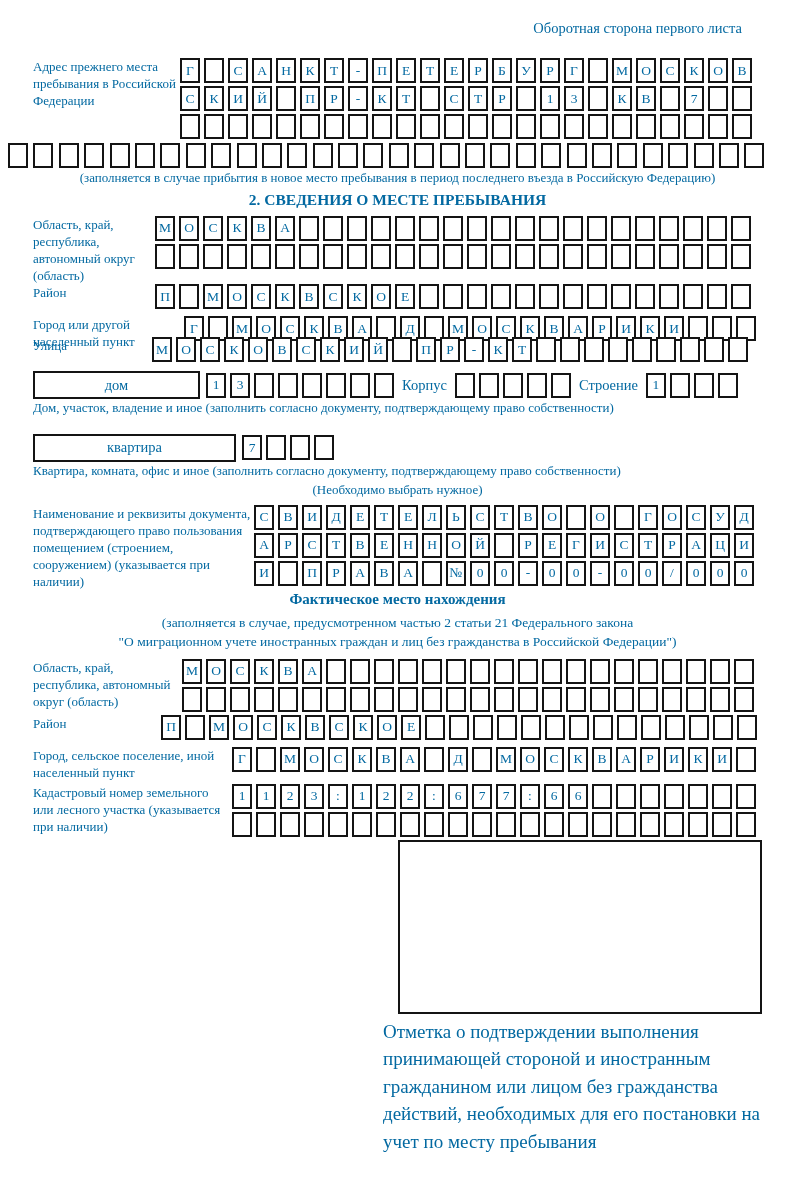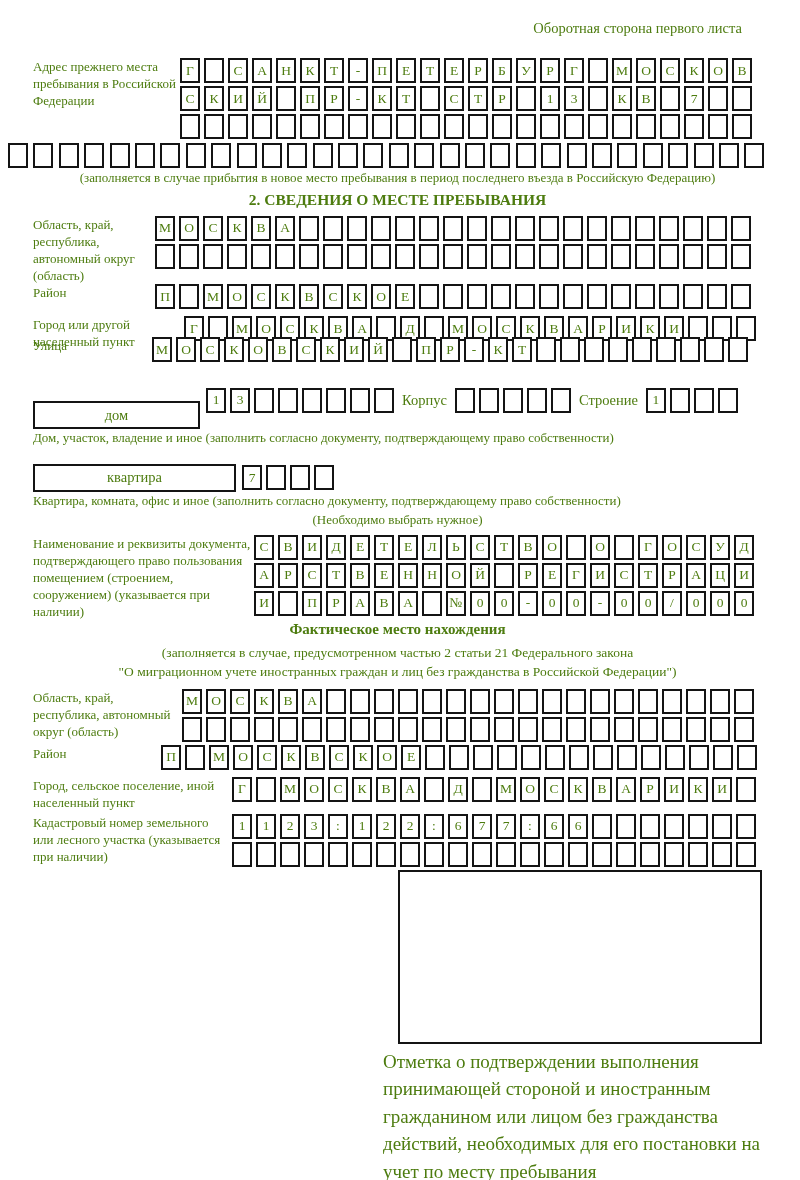--- a/index.html
+++ b/index.html
@@ -1,16 +1,16 @@
 <!DOCTYPE html>
 <html><head>
 <meta charset="utf-8">
 <style>
   html,body{margin:0;padding:0;background:#fff;}
-  .page{width:800px;height:1180px;background:#fff;color:#4d7c0f;
+  .page{width:800px;height:1180px;background:#fff;color:#0369a1;
         font-family:"Liberation Serif","DejaVu Serif",serif;position:relative;overflow:hidden;}
   .content{padding:0 38px 0 33px;}
   .corner{margin-top:20px;text-align:right;padding-right:58px;font-size:14.5px;}
   .frow{display:flex;align-items:flex-start;}
   .flabel{flex:none;font-size:13px;line-height:1.31;}
   .w-addr{width:147px;} .w-155{width:122px;} .w-city2{width:151px;} .w-street{width:119px;}
   .w-doc{width:221px;} .w-reg3{width:149px;} .w-dist3{width:128px;} .w-city3{width:199px;}
   .cellrows{display:flex;flex-direction:column;}
   .cells{display:flex;flex-wrap:nowrap;margin-bottom:3px;}
   .cell{flex:none;box-sizing:border-box;width:20px;height:25px;border:2px solid #141414;
@@ -20,21 +20,21 @@
   .row-full .cell{margin-right:5.4px;}
   .caption{font-size:13px;line-height:1.15;}
   .center{text-align:center;}
   .h-bold{font-weight:bold;text-align:center;}
   .s2title{font-size:15.5px;margin-top:5px;margin-bottom:7px;}
   .addr-block{margin-top:21px;}
   .blockgap{margin-top:4px;}
   .street-row{margin-top:-13px;}
   .longbox{flex:none;box-sizing:border-box;border:2px solid #141414;height:28px;
            display:flex;align-items:center;justify-content:center;font-size:14.5px;}
-  .housebox{width:167px;margin-right:6px;margin-top:30px;}
+  .housebox{width:167px;margin-right:6px;}
   .aptbox{width:203px;margin-right:6px;}
   .house-row{margin-top:6px;align-items:center;}
   .apt-row{margin-top:18px;align-items:center;}
   .inline-label{font-size:14.5px;margin:0 8px 0 4px;white-space:nowrap;}
   .fieldnote{margin-top:2px;margin-bottom:4px;}
   .stay-row{margin-top:8px;align-items:center;}
   .stay-label{font-size:14.5px;margin-right:8px;white-space:nowrap;}
   .cb{width:24px;height:27px;font-size:14.5px;}
   .opt{font-size:14.5px;white-space:nowrap;}
   .opt1{margin:0 14px 0 10px;} .opt2{margin:0 18px 0 10px;} .opt3{margin:0 0 0 24px;}

